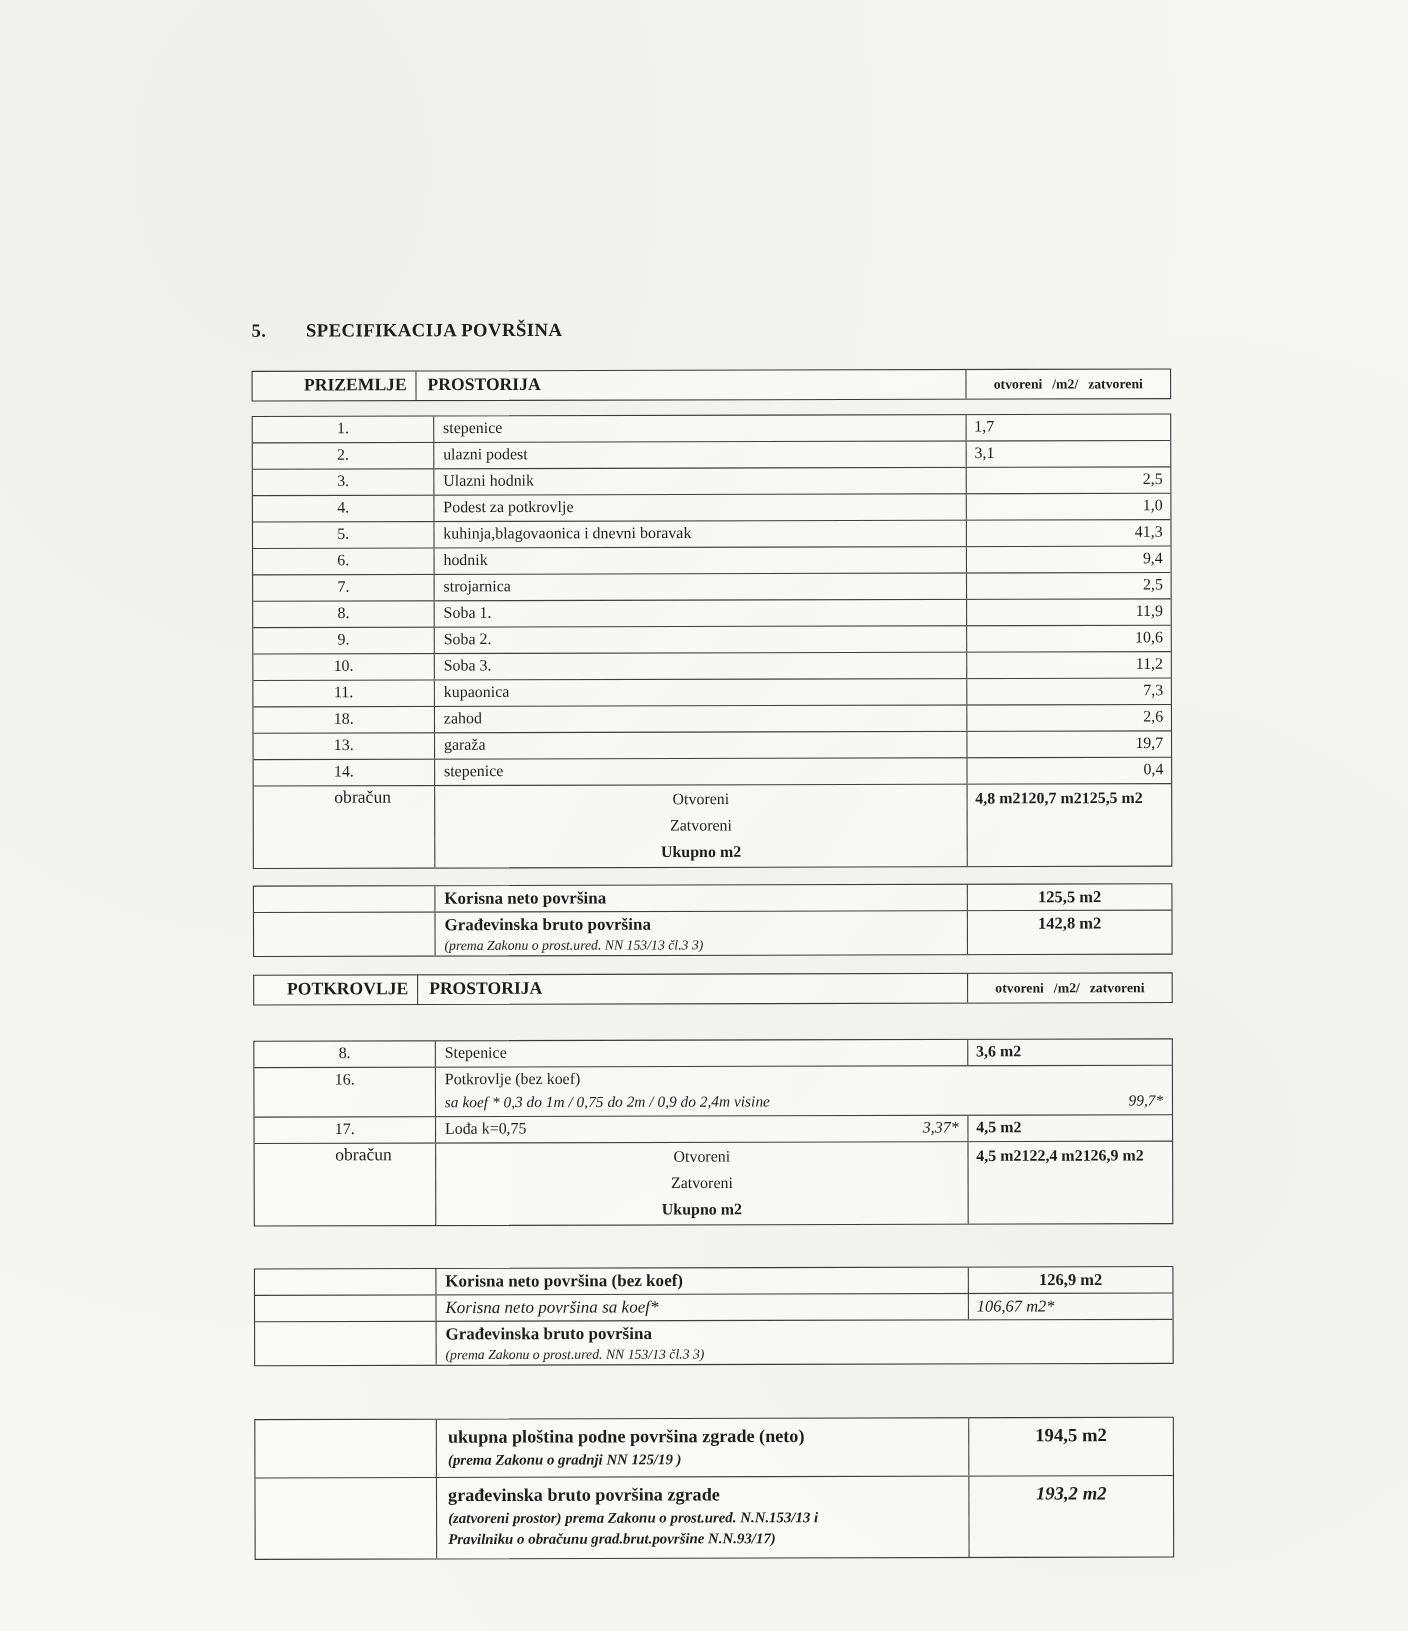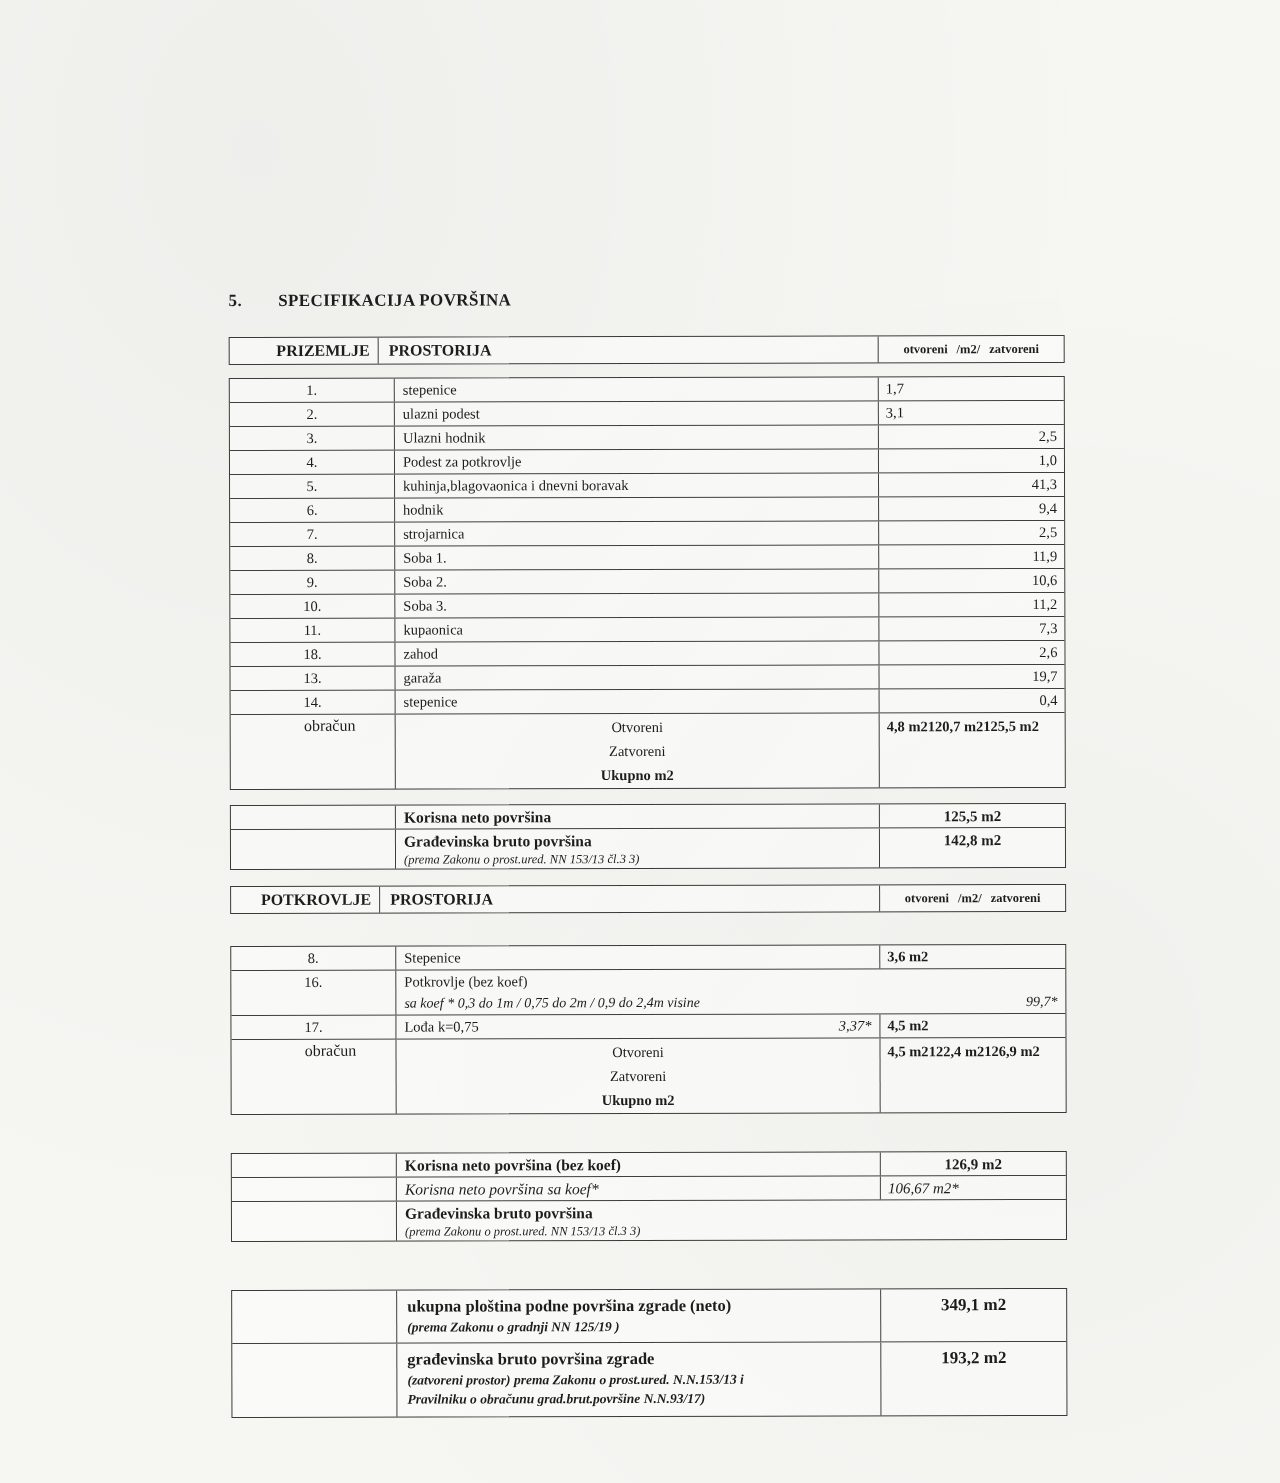--- a/index.html
+++ b/index.html
@@ -304,26 +304,26 @@
 
   <div style="height:48px;"></div>
 
   <div class="tbl">
     <div class="row">
       <div class="cell c-num"></div>
       <div class="cell c-name" style="padding:5px 10px 6px;">
         <div class="tot-label b">ukupna ploština podne površina zgrade (neto)</div>
         <div class="tot-note">(prema Zakonu o gradnji NN 125/19 )</div>
       </div>
-      <div class="cell c-val tot-val b ac" style="padding-top:5px;">349,1 m2</div>
+      <div class="cell c-val tot-val b ac" style="padding-top:5px;">194,5 m2</div>
     </div>
     <div class="row">
       <div class="cell c-num"></div>
       <div class="cell c-name" style="padding:5px 10px 8px;">
         <div class="tot-label b">građevinska bruto površina zgrade</div>
         <div class="tot-note"><span class="b i">(zatvoreni prostor)</span><span> prema Zakonu o prost.ured. N.N.153/13 i</span></div>
         <div class="tot-note">Pravilniku o obračunu grad.brut.površine N.N.93/17)</div>
       </div>
-      <div class="cell c-val tot-val b ac" style="padding-top:5px;">193,2 m2</div>
+      <div class="cell c-val tot-val b ac" style="padding-top:5px;font-style:italic;">193,2 m2</div>
     </div>
   </div>
 
 </div>
 
 </body></html>

